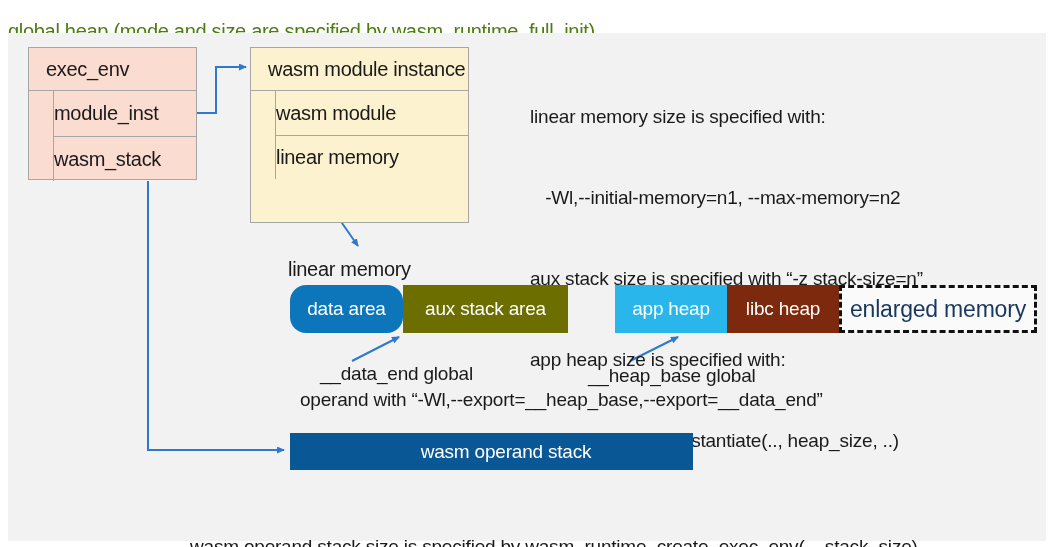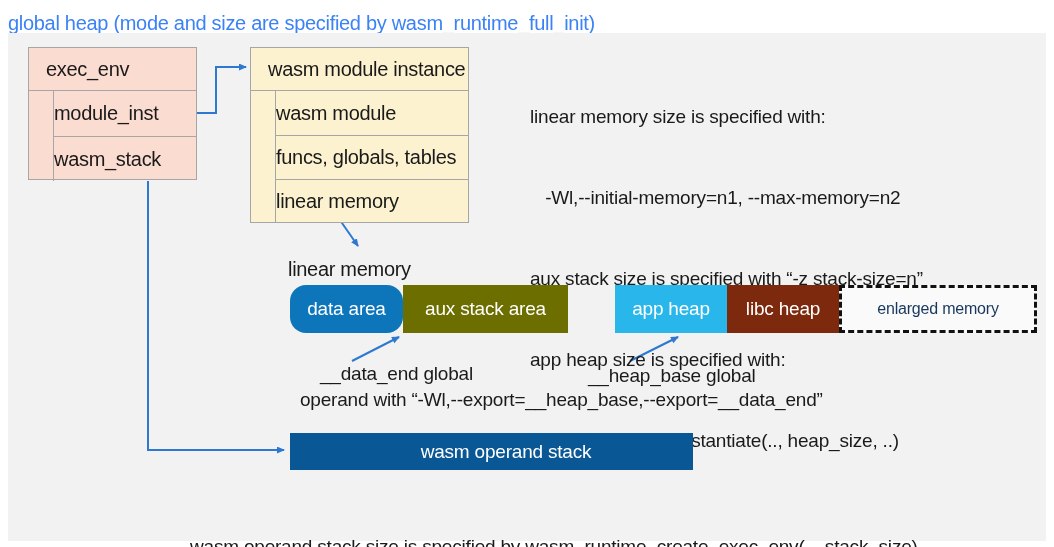--- a/index.html
+++ b/index.html
@@ -1,21 +1,21 @@
 <!DOCTYPE html>
 <html><head>
 <meta charset="utf-8">
 <style>
   * { margin: 0; padding: 0; box-sizing: border-box; }
   html, body { width: 1054px; height: 547px; background: #ffffff; overflow: hidden; }
   body { font-family: "Liberation Sans", sans-serif; color: #1a1a1a; position: relative; }
 
   .title {
-    position: absolute; left: 8px; top: 12px;
-    font-size: 20px; letter-spacing: -0.3px; color: #3b82f6;
+    position: absolute; left: 8px; top: 20px;
+    font-size: 20px; letter-spacing: -0.3px; color: #4d7c0f;
   }
 
   .panel {
     position: absolute; left: 8px; top: 33px; width: 1038px; height: 508px;
     background: #f2f2f2;
   }
 
   .arrows { position: absolute; left: 0; top: 0; width: 1038px; height: 508px; pointer-events: none; }
 
   
@@ -41,21 +41,21 @@
     height: 48px; display: flex; align-items: center; justify-content: center;
     color: #ffffff; font-size: 19px; letter-spacing: -0.2px;
   }
   .lm-seg.s0 { width: 113px; }
   .lm-seg.s1 { width: 165px; }
   .lm-seg.s2 { width: 112px; }
   .lm-seg.s3 { width: 112px; }
   .lm-enlarged {
     width: 198px; height: 48px; border: 3px dashed #111111; background: #fafafa;
     display: flex; align-items: center; justify-content: center;
-    color: #17375e; font-size: 16px; letter-spacing: -0.2px;
+    color: #17375e; font-size: 23px; letter-spacing: -0.2px;
   }
 
   
   .anno { position: absolute; font-size: 19px; letter-spacing: -0.2px; }
   .anno.data-end  { left: 312px; top: 330px; }
   .anno.heap-base { left: 580px; top: 332px; }
   .anno.exported  { left: 292px; top: 356px; }
 
   
   .op-bar {
@@ -87,21 +87,20 @@
 
   <div class="box pink">
     <div class="box-header">exec_env</div>
     <div class="box-row">module_inst</div>
     <div class="box-row">wasm_stack</div>
   </div>
 
   <div class="box cream">
     <div class="box-header">wasm module instance</div>
     <div class="box-row">wasm module</div>
-    <div class="box-row">funcs, globals, tables</div>
     <div class="box-row">linear memory</div>
   </div>
 
   <div class="notes">
     <div>linear memory size is specified with:</div>
     <div>   -Wl,--initial-memory=n1, --max-memory=n2</div>
     <div>aux stack size is specified with “-z stack-size=n”</div>
     <div>app heap size is specified with:</div>
     <div>   wasm_runtime_instantiate(.., heap_size, ..)</div>
     

